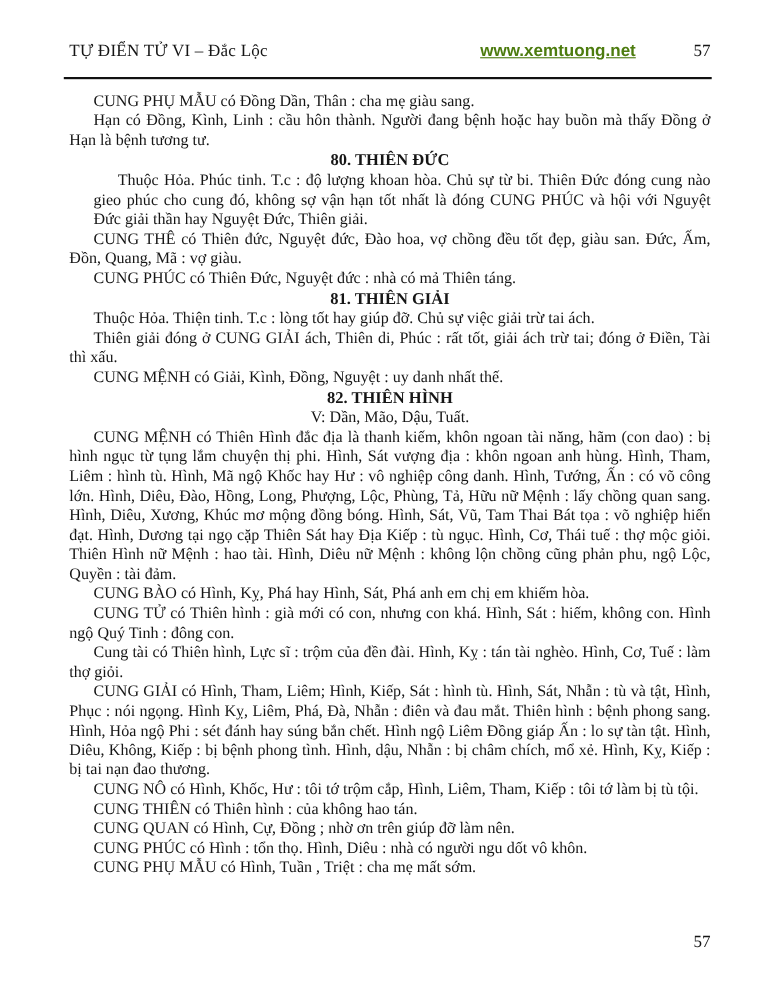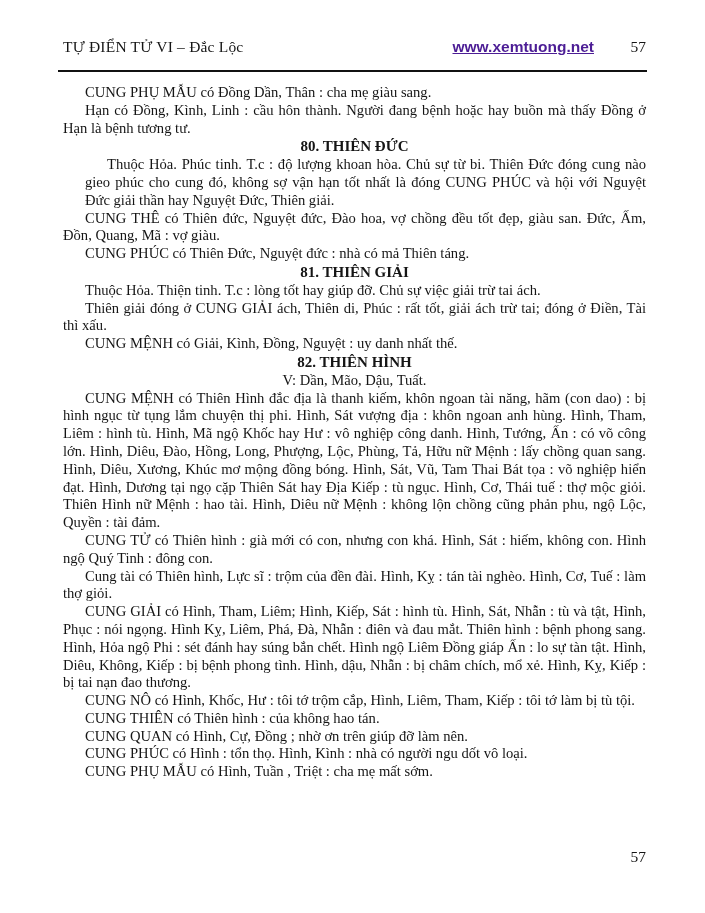--- a/index.html
+++ b/index.html
@@ -17,32 +17,33 @@
     color: #151515;
     overflow: hidden;
   }
   .header {
     position: absolute;
     top: 38px;
     left: 63px;
     right: 59px;
     display: flex;
     align-items: baseline;
+    gap: 16px;
   }
   .header-title {
     flex: 1;
     font-size: 15.5px;
     letter-spacing: 0.2px;
     white-space: nowrap;
   }
   .site-link {
     font-family: "Liberation Sans", sans-serif;
     font-weight: bold;
     font-size: 15.5px;
-    color: #4c1d95;
+    color: #4d7c0f;
     text-decoration: underline;
     white-space: nowrap;
   }
   .header-page {
     width: 52px;
     text-align: right;
     font-size: 15.5px;
   }
   .header-rule {
     position: absolute;
@@ -108,25 +109,26 @@
       <p class="block-indent">Thuộc Hỏa. Phúc tinh. T.c : độ lượng khoan hòa. Chủ sự từ bi. Thiên Đức đóng cung nào gieo phúc cho cung đó, không sợ vận hạn tốt nhất là đóng CUNG PHÚC và hội với Nguyệt Đức giải thần hay Nguyệt Đức, Thiên giải.</p>
       <p class="indent">CUNG THÊ có Thiên đức, Nguyệt đức, Đào hoa, vợ chồng đều tốt đẹp, giàu san. Đức, Ấm, Đồn, Quang, Mã : vợ giàu.</p>
       <p class="indent">CUNG PHÚC có Thiên Đức, Nguyệt đức : nhà có mả Thiên táng.</p>
       <h3 class="section-heading">81. THIÊN GIẢI</h3>
       <p class="indent">Thuộc Hỏa. Thiện tinh. T.c : lòng tốt hay giúp đỡ. Chủ sự việc giải trừ tai ách.</p>
       <p class="indent">Thiên giải đóng ở CUNG GIẢI ách, Thiên di, Phúc : rất tốt, giải ách trừ tai; đóng ở Điền, Tài thì xấu.</p>
       <p class="indent">CUNG MỆNH có Giải, Kình, Đồng, Nguyệt : uy danh nhất thế.</p>
       <h3 class="section-heading">82. THIÊN HÌNH</h3>
       <p class="center">V: Dần, Mão, Dậu, Tuất.</p>
       <p class="indent">CUNG MỆNH có Thiên Hình đắc địa là thanh kiếm, khôn ngoan tài năng, hãm (con dao) : bị hình ngục từ tụng lắm chuyện thị phi. Hình, Sát vượng địa : khôn ngoan anh hùng. Hình, Tham, Liêm : hình tù. Hình, Mã ngộ Khốc hay Hư : vô nghiệp công danh. Hình, Tướng, Ấn : có võ công lớn. Hình, Diêu, Đào, Hồng, Long, Phượng, Lộc, Phùng, Tả, Hữu nữ Mệnh : lấy chồng quan sang. Hình, Diêu, Xương, Khúc mơ mộng đồng bóng. Hình, Sát, Vũ, Tam Thai Bát tọa : võ nghiệp hiển đạt. Hình, Dương tại ngọ cặp Thiên Sát hay Địa Kiếp : tù ngục. Hình, Cơ, Thái tuế : thợ mộc giỏi. Thiên Hình nữ Mệnh : hao tài. Hình, Diêu nữ Mệnh : không lộn chồng cũng phản phu, ngộ Lộc, Quyền : tài đảm.</p>
+      <p class="indent">CUNG BÀO có Hình, Kỵ, Phá hay Hình, Sát, Phá anh em chị em khiếm hòa.</p>
       <p class="indent">CUNG TỬ có Thiên hình : già mới có con, nhưng con khá. Hình, Sát : hiếm, không con. Hình ngộ Quý Tinh : đông con.</p>
       <p class="indent">Cung tài có Thiên hình, Lực sĩ : trộm của đền đài. Hình, Kỵ : tán tài nghèo. Hình, Cơ, Tuế : làm thợ giỏi.</p>
       <p class="indent">CUNG GIẢI có Hình, Tham, Liêm; Hình, Kiếp, Sát : hình tù. Hình, Sát, Nhẫn : tù và tật, Hình, Phục : nói ngọng. Hình Kỵ, Liêm, Phá, Đà, Nhẫn : điên và đau mắt. Thiên hình : bệnh phong sang. Hình, Hỏa ngộ Phi : sét đánh hay súng bắn chết. Hình ngộ Liêm Đồng giáp Ấn : lo sự tàn tật. Hình, Diêu, Không, Kiếp : bị bệnh phong tình. Hình, dậu, Nhẫn : bị châm chích, mổ xẻ. Hình, Kỵ, Kiếp : bị tai nạn đao thương.</p>
       <p class="indent">CUNG NÔ có Hình, Khốc, Hư : tôi tớ trộm cắp, Hình, Liêm, Tham, Kiếp : tôi tớ làm bị tù tội.</p>
       <p class="indent">CUNG THIÊN có Thiên hình : của không hao tán.</p>
       <p class="indent">CUNG QUAN có Hình, Cự, Đồng ; nhờ ơn trên giúp đỡ làm nên.</p>
-      <p class="indent">CUNG PHÚC có Hình : tổn thọ. Hình, Kình : nhà có người ngu dốt vô loại.</p>
+      <p class="indent">CUNG PHÚC có Hình : tổn thọ. Hình, Diêu : nhà có người ngu dốt vô khôn.</p>
       <p class="indent">CUNG PHỤ MẪU có Hình, Tuần , Triệt : cha mẹ mất sớm.</p>
     </div>
 
   <span class="footer-page">57</span>
 
 </div>
 
 </body></html>

